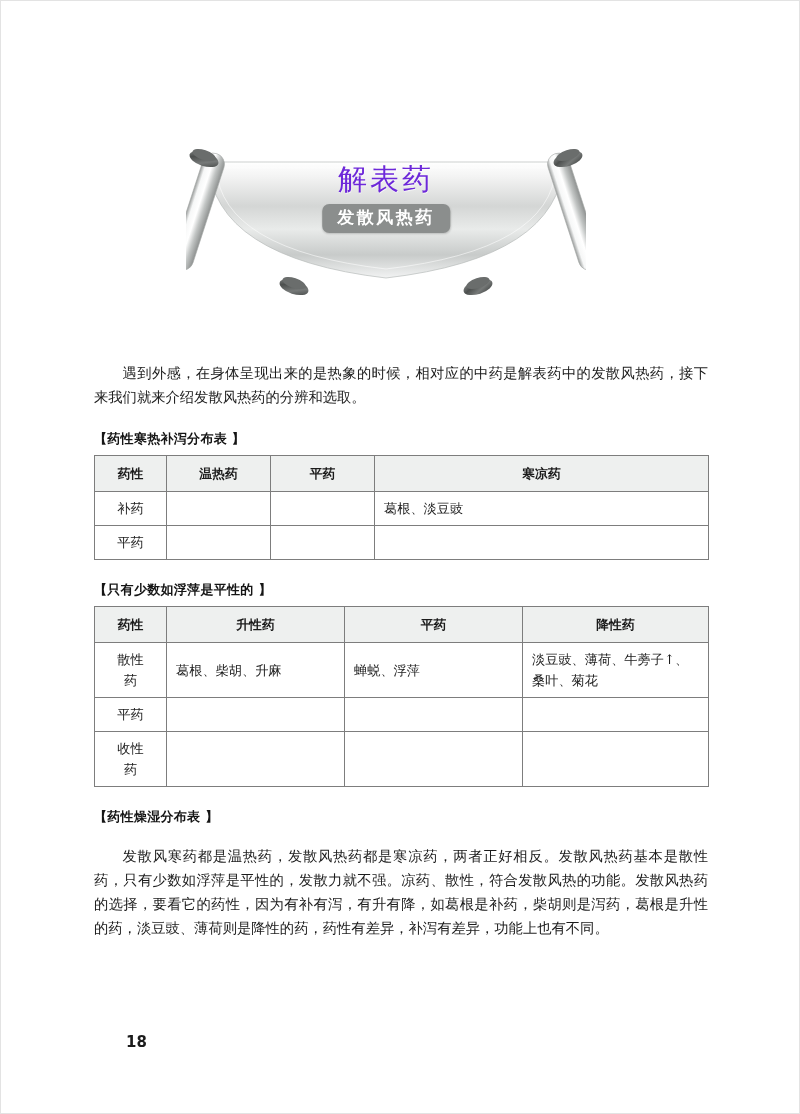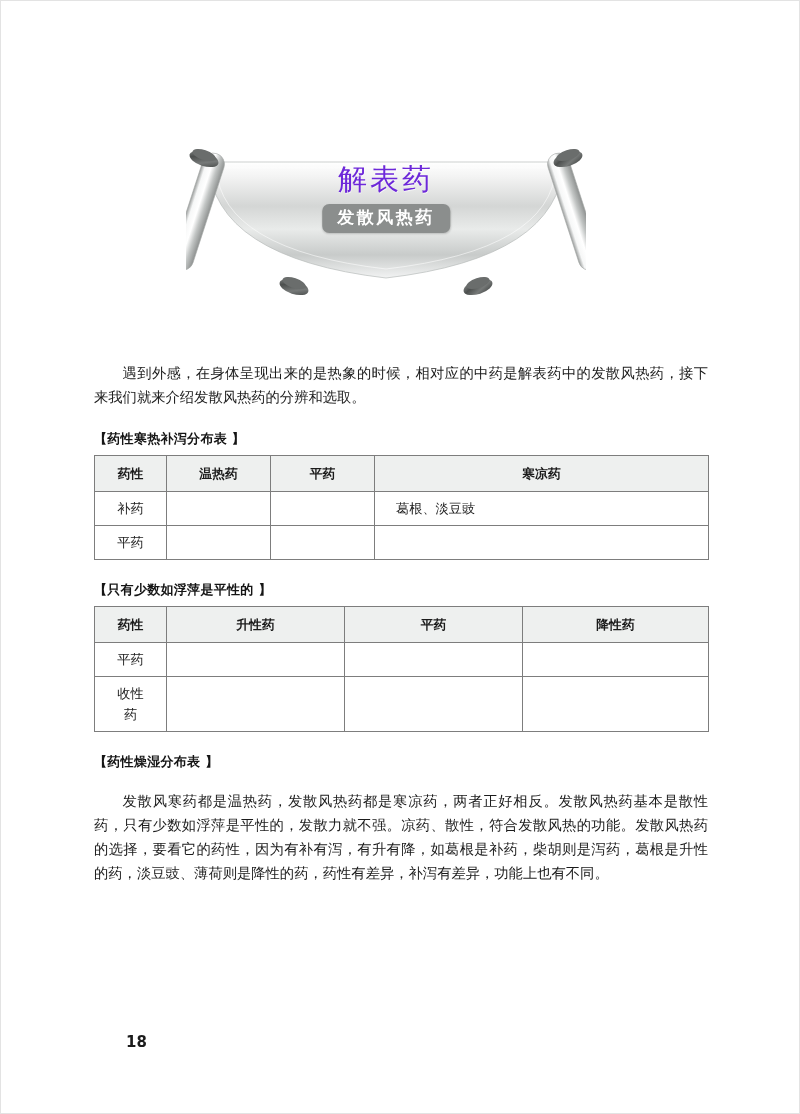--- a/index.html
+++ b/index.html
@@ -99,21 +99,21 @@
     border-collapse: collapse;
     width: 614px;
     table-layout: fixed;
     border: 1.6px solid #4d4d4d;
   }
   table.dist th, table.dist td {
     border: 1px solid #7d7d7d;
     font-family: "DejaVu Serif", "Liberation Serif", serif;
     font-size: 13.2px;
     color: #1b1b1b;
-    padding: 6px 21px;
+    padding: 6px 9px;
     vertical-align: middle;
     line-height: 21px;
   }
   table.dist th {
     background: #eef0ef;
     text-align: center;
     font-family: "DejaVu Sans", "Liberation Sans", sans-serif;
     font-weight: bold;
     font-size: 12.8px;
     height: 17px;
@@ -247,20 +247,26 @@
         </colgroup>
       <thead>
         <tr>
           <th>药性</th>
           <th>升性药</th>
           <th>平药</th>
           <th>降性药</th>
         </tr>
       </thead>
       <tbody>
+        <tr class="r3">
+          <td class="rowhead">散性药</td>
+          <td class="cell">葛根、柴胡、升麻</td>
+          <td class="cell">蝉蜕、浮萍</td>
+          <td class="cell">淡豆豉、薄荷、牛蒡子↑、桑叶、菊花</td>
+        </tr>
         <tr class="r2">
           <td class="rowhead">平药</td>
           <td class="cell"></td>
           <td class="cell"></td>
           <td class="cell"></td>
         </tr>
         <tr class="r2">
           <td class="rowhead">收性药</td>
           <td class="cell"></td>
           <td class="cell"></td>

